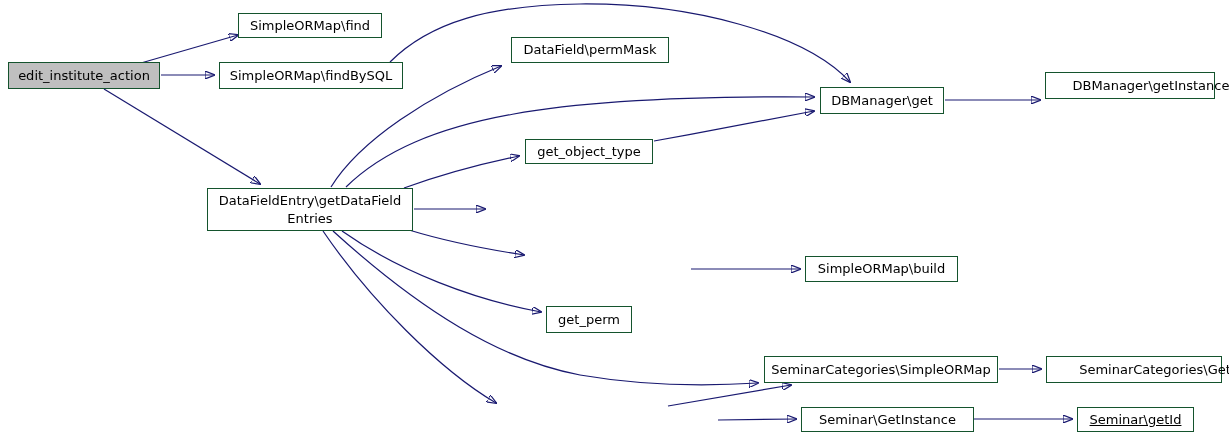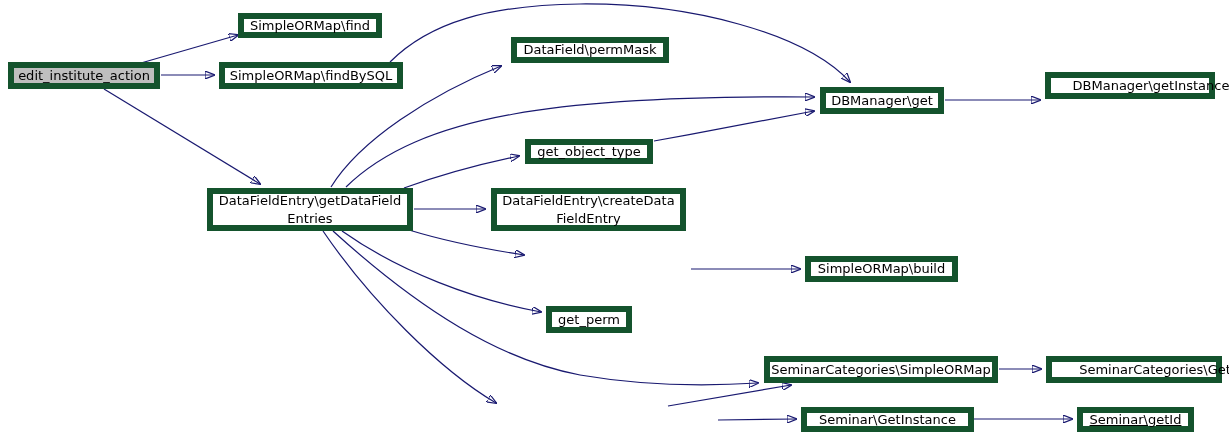--- a/index.html
+++ b/index.html
@@ -23,21 +23,21 @@
     height: 440px;
   }
   .edges-svg path {
     fill: none;
     stroke: #191970;
     stroke-width: 1.2;
   }
   .node {
     position: absolute;
     box-sizing: border-box;
-    border: 6px solid #14532d;
+    border: 1px solid #14532d;
     background: #ffffff;
     color: #000000;
     font-size: 13px;
     line-height: 18px;
     display: flex;
     align-items: center;
     justify-content: center;
     text-align: center;
     white-space: pre-line;
     cursor: pointer;
@@ -88,22 +88,20 @@
 
   <div class="node" style="left:820px; top:87px;  width:124px; height:27px;">DBManager\get</div>
 
   <div class="node" style="left:1045px; top:72px; width:170px; height:27px;padding-left:42px;">DBManager\getInstance</div>
 
   <div class="node" style="left:207px; top:188px; width:206px; height:43px;">DataFieldEntry\getDataField
 Entries</div>
 
   <div class="node" style="left:525px; top:139px; width:128px; height:25px;">get_object_type</div>
 
-  <div class="node" style="left:491px; top:188px; width:195px; height:43px;">DataFieldEntry\createData
-FieldEntry</div>
 
 
   <div class="node" style="left:805px; top:256px; width:153px; height:26px;">SimpleORMap\build</div>
 
   <div class="node" style="left:546px; top:306px; width:86px;  height:27px;">get_perm</div>
 
   <div class="node" style="left:764px; top:356px; width:234px; height:27px;">SeminarCategories\SimpleORMap</div>
 
   <div class="node" style="left:1046px; top:356px; width:176px; height:27px;padding-left:42px;">SeminarCategories\Get</div>
 

